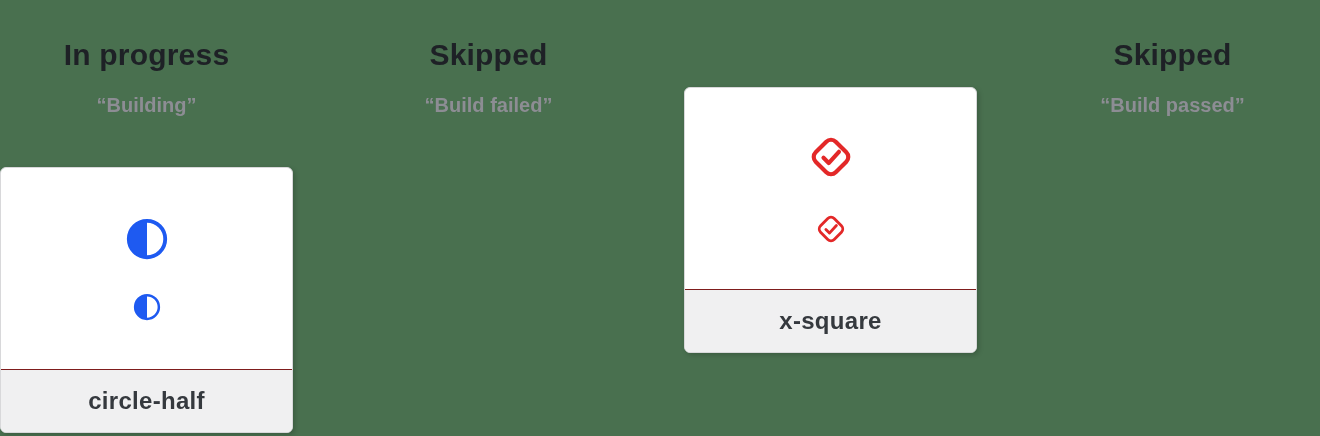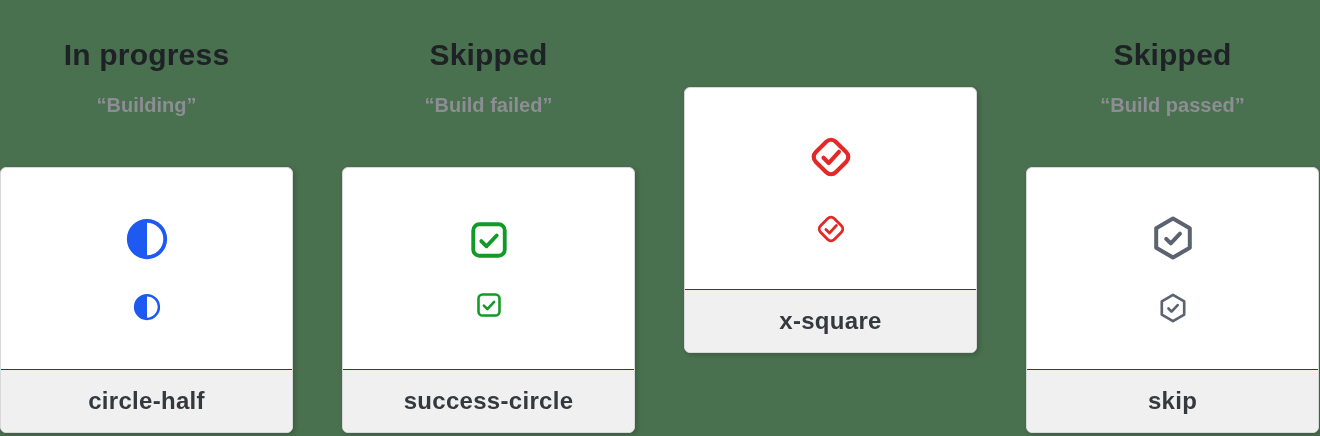--- a/index.html
+++ b/index.html
@@ -120,33 +120,20 @@
       </div>
       <div class="card-footer">
         <span class="footer-label">circle-half</span>
       </div>
     </div>
   </section>
 
   <section class="column col-1">
     <h2 class="title">Skipped</h2>
     <p class="subtitle">“Build failed”</p>
-    <div class="card">
-      <div class="icon-area" style="color: rgb(17, 154, 38);">
-        <svg class="icon icon-big">
-            <use href="#sym-check-square"></use>
-          </svg>
-        <svg class="icon icon-small">
-            <use href="#sym-check-square"></use>
-          </svg>
-      </div>
-      <div class="card-footer">
-        <span class="footer-label">success-circle</span>
-      </div>
-    </div>
   </section>
 
   <section class="column col-2">
     <div class="card">
       <div class="icon-area" style="color: rgb(227, 40, 40);">
         <svg class="icon icon-big">
             <use href="#sym-check-diamond"></use>
           </svg>
         <svg class="icon icon-small">
             <use href="#sym-check-diamond"></use>
@@ -154,28 +141,15 @@
       </div>
       <div class="card-footer">
         <span class="footer-label">x-square</span>
       </div>
     </div>
   </section>
 
   <section class="column col-3">
     <h2 class="title">Skipped</h2>
     <p class="subtitle">“Build passed”</p>
-    <div class="card">
-      <div class="icon-area" style="color: rgb(91, 99, 112);">
-        <svg class="icon icon-big">
-            <use href="#sym-check-hexagon"></use>
-          </svg>
-        <svg class="icon icon-small">
-            <use href="#sym-check-hexagon"></use>
-          </svg>
-      </div>
-      <div class="card-footer">
-        <span class="footer-label">skip</span>
-      </div>
-    </div>
   </section>
 
 </div>
 
 </body></html>

